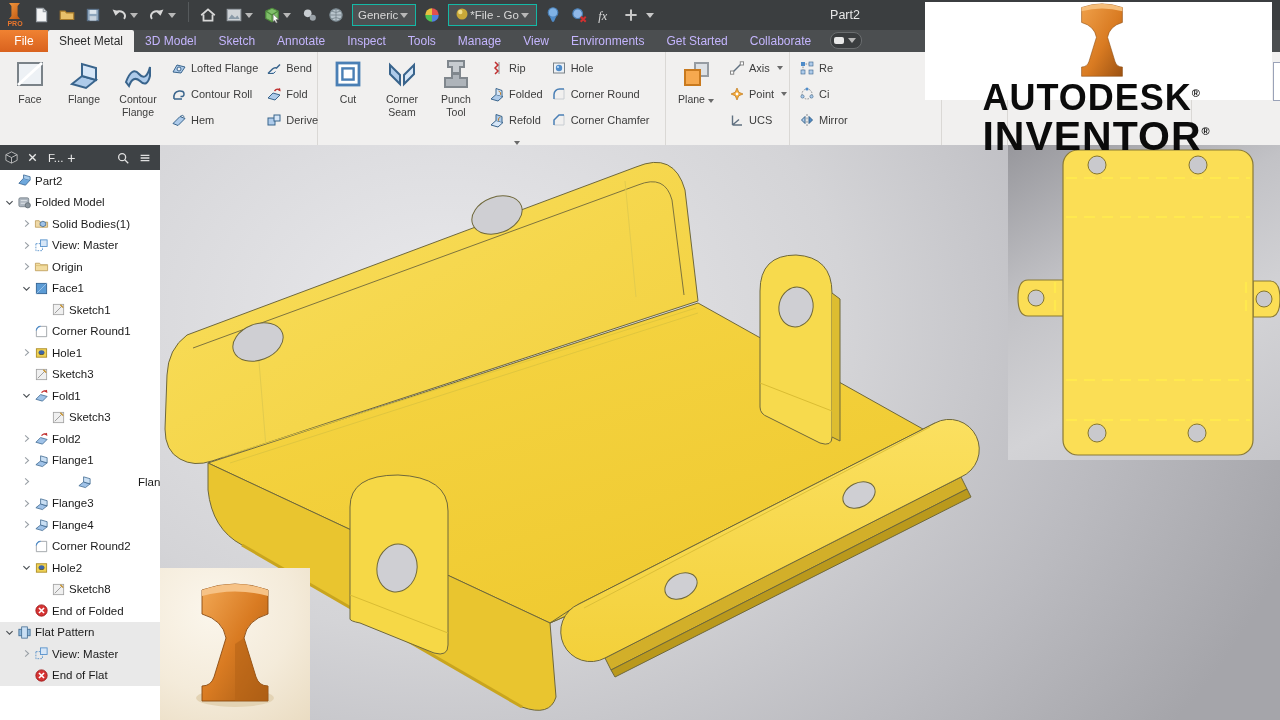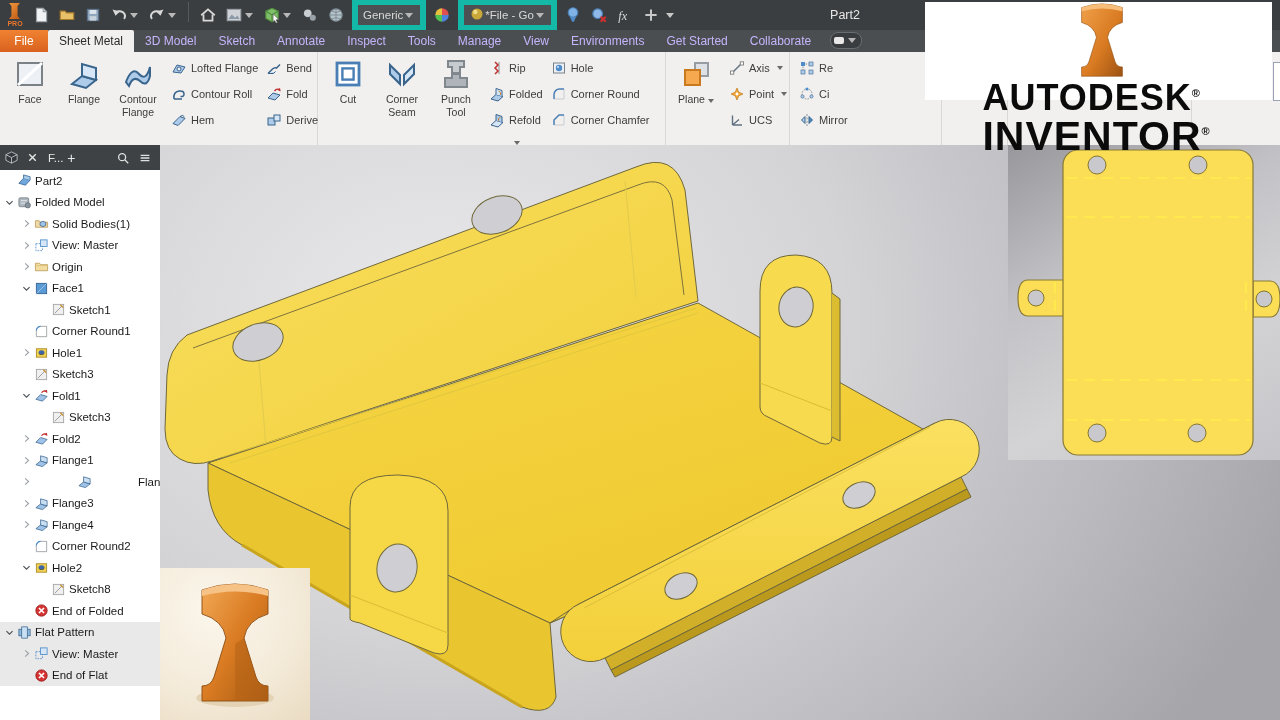--- a/index.html
+++ b/index.html
@@ -9,21 +9,21 @@
   #titlebar{position:absolute;left:0;top:0;width:1280px;height:30px;background:#3B3E40;
     display:flex;align-items:center;color:#d8d8d8;}
   .tbi{display:flex;align-items:center;justify-content:center;height:26px;padding:0 4px;cursor:default;}
   .caret{width:0;height:0;border-left:4px solid transparent;border-right:4px solid transparent;
     border-top:5px solid #b8b8b8;margin:0 2px;}
   .sep{width:1px;height:20px;background:#565a5c;margin:0 6px;}
   #probadge{width:26px;height:26px;margin-left:2px;position:relative;}
   #probadge .ibar{position:absolute;left:7px;top:1px;width:11px;height:16px;background:linear-gradient(135deg,#F0953C,#C05A14);
     clip-path:polygon(0 0,100% 0,78% 18%,78% 82%,100% 100%,0 100%,22% 82%,22% 18%);}
   #probadge .ptxt{position:absolute;left:0;top:18px;width:26px;text-align:center;font-size:7px;color:#E8762C;font-weight:bold;}
-  .ddbox{height:20px;background:#4D5052;border:6px solid #14b8a6;display:flex;align-items:center;
+  .ddbox{height:20px;background:#4D5052;border:1px solid #14b8a6;display:flex;align-items:center;
     font-size:11.5px;color:#d8d8d8;padding:0 5px;margin:0 3px;}
   #tb-title{position:absolute;left:780;top:0;width:130px;height:30px;line-height:30px;text-align:center;
     font-size:12.5px;color:#e8e8e8;left:780px;}
   
   #tabbar{position:absolute;left:0;top:30px;width:1280px;height:22px;background:#4B4E50;display:flex;align-items:flex-end;}
   #filetab{width:48px;height:22px;background:linear-gradient(#F08232,#D9621E);color:#fff;
     font-size:12px;text-align:center;line-height:22px;}
   .rtab{height:22px;line-height:22px;padding:0 11px;font-size:12px;color:#c4b5fd;white-space:nowrap;}
   .rtab.active{background:#F1F0EF;color:#2b2b2b;border-radius:2px 2px 0 0;}
   #uipill{width:30px;height:15px;background:#3a3d3f;border:1px solid #6a6d6f;border-radius:8px;

